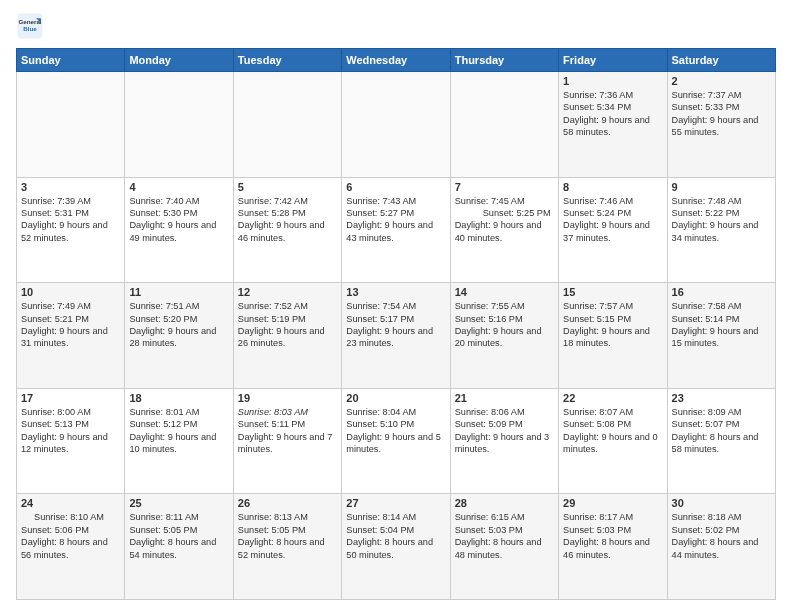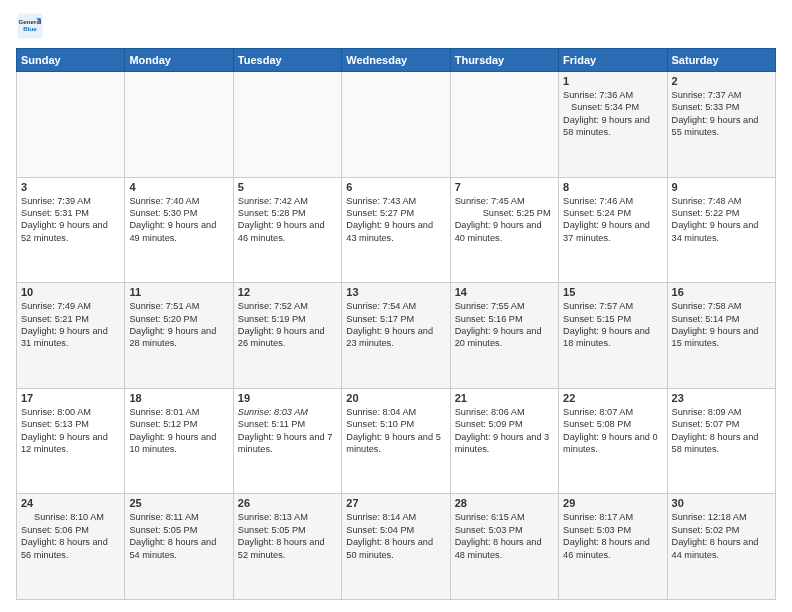--- a/index.html
+++ b/index.html
@@ -135,21 +135,21 @@
     <tbody id="calendar-body">
         <tr>
           <td class="empty"></td>
           <td class="empty"></td>
           <td class="empty"></td>
           <td class="empty"></td>
           <td class="empty"></td>
           <td>
             <span class="day-num">1</span>
             <span style="display: block; line-height: 1.35;">Sunrise: 7:36 AM</span>
-            <span style="display: block; line-height: 1.35; margin-left: 8px;">Sunset: 5:34 PM</span>
+            <span style="display: block; line-height: 1.35;">Sunset: 5:34 PM</span>
             <span style="display: block; line-height: 1.35;">Daylight: 9 hours and 58 minutes.</span>
           </td>
           <td>
             <span class="day-num">2</span>
             <span style="display: block; line-height: 1.35;">Sunrise: 7:37 AM</span>
             <span style="display: block; line-height: 1.35;">Sunset: 5:33 PM</span>
             <span style="display: block; line-height: 1.35;">Daylight: 9 hours and 55 minutes.</span>
           </td>
         </tr>
         <tr>
@@ -316,20 +316,20 @@
             <span style="display: block; line-height: 1.35;">Daylight: 8 hours and 48 minutes.</span>
           </td>
           <td>
             <span class="day-num">29</span>
             <span style="display: block; line-height: 1.35;">Sunrise: 8:17 AM</span>
             <span style="display: block; line-height: 1.35;">Sunset: 5:03 PM</span>
             <span style="display: block; line-height: 1.35;">Daylight: 8 hours and 46 minutes.</span>
           </td>
           <td>
             <span class="day-num">30</span>
-            <span style="display: block; line-height: 1.35;">Sunrise: 12:18 AM</span>
+            <span style="display: block; line-height: 1.35;">Sunrise: 8:18 AM</span>
             <span style="display: block; line-height: 1.35;">Sunset: 5:02 PM</span>
             <span style="display: block; line-height: 1.35;">Daylight: 8 hours and 44 minutes.</span>
           </td>
         </tr>
       </tbody>
   </table>
 </div>
 
 </body></html>

